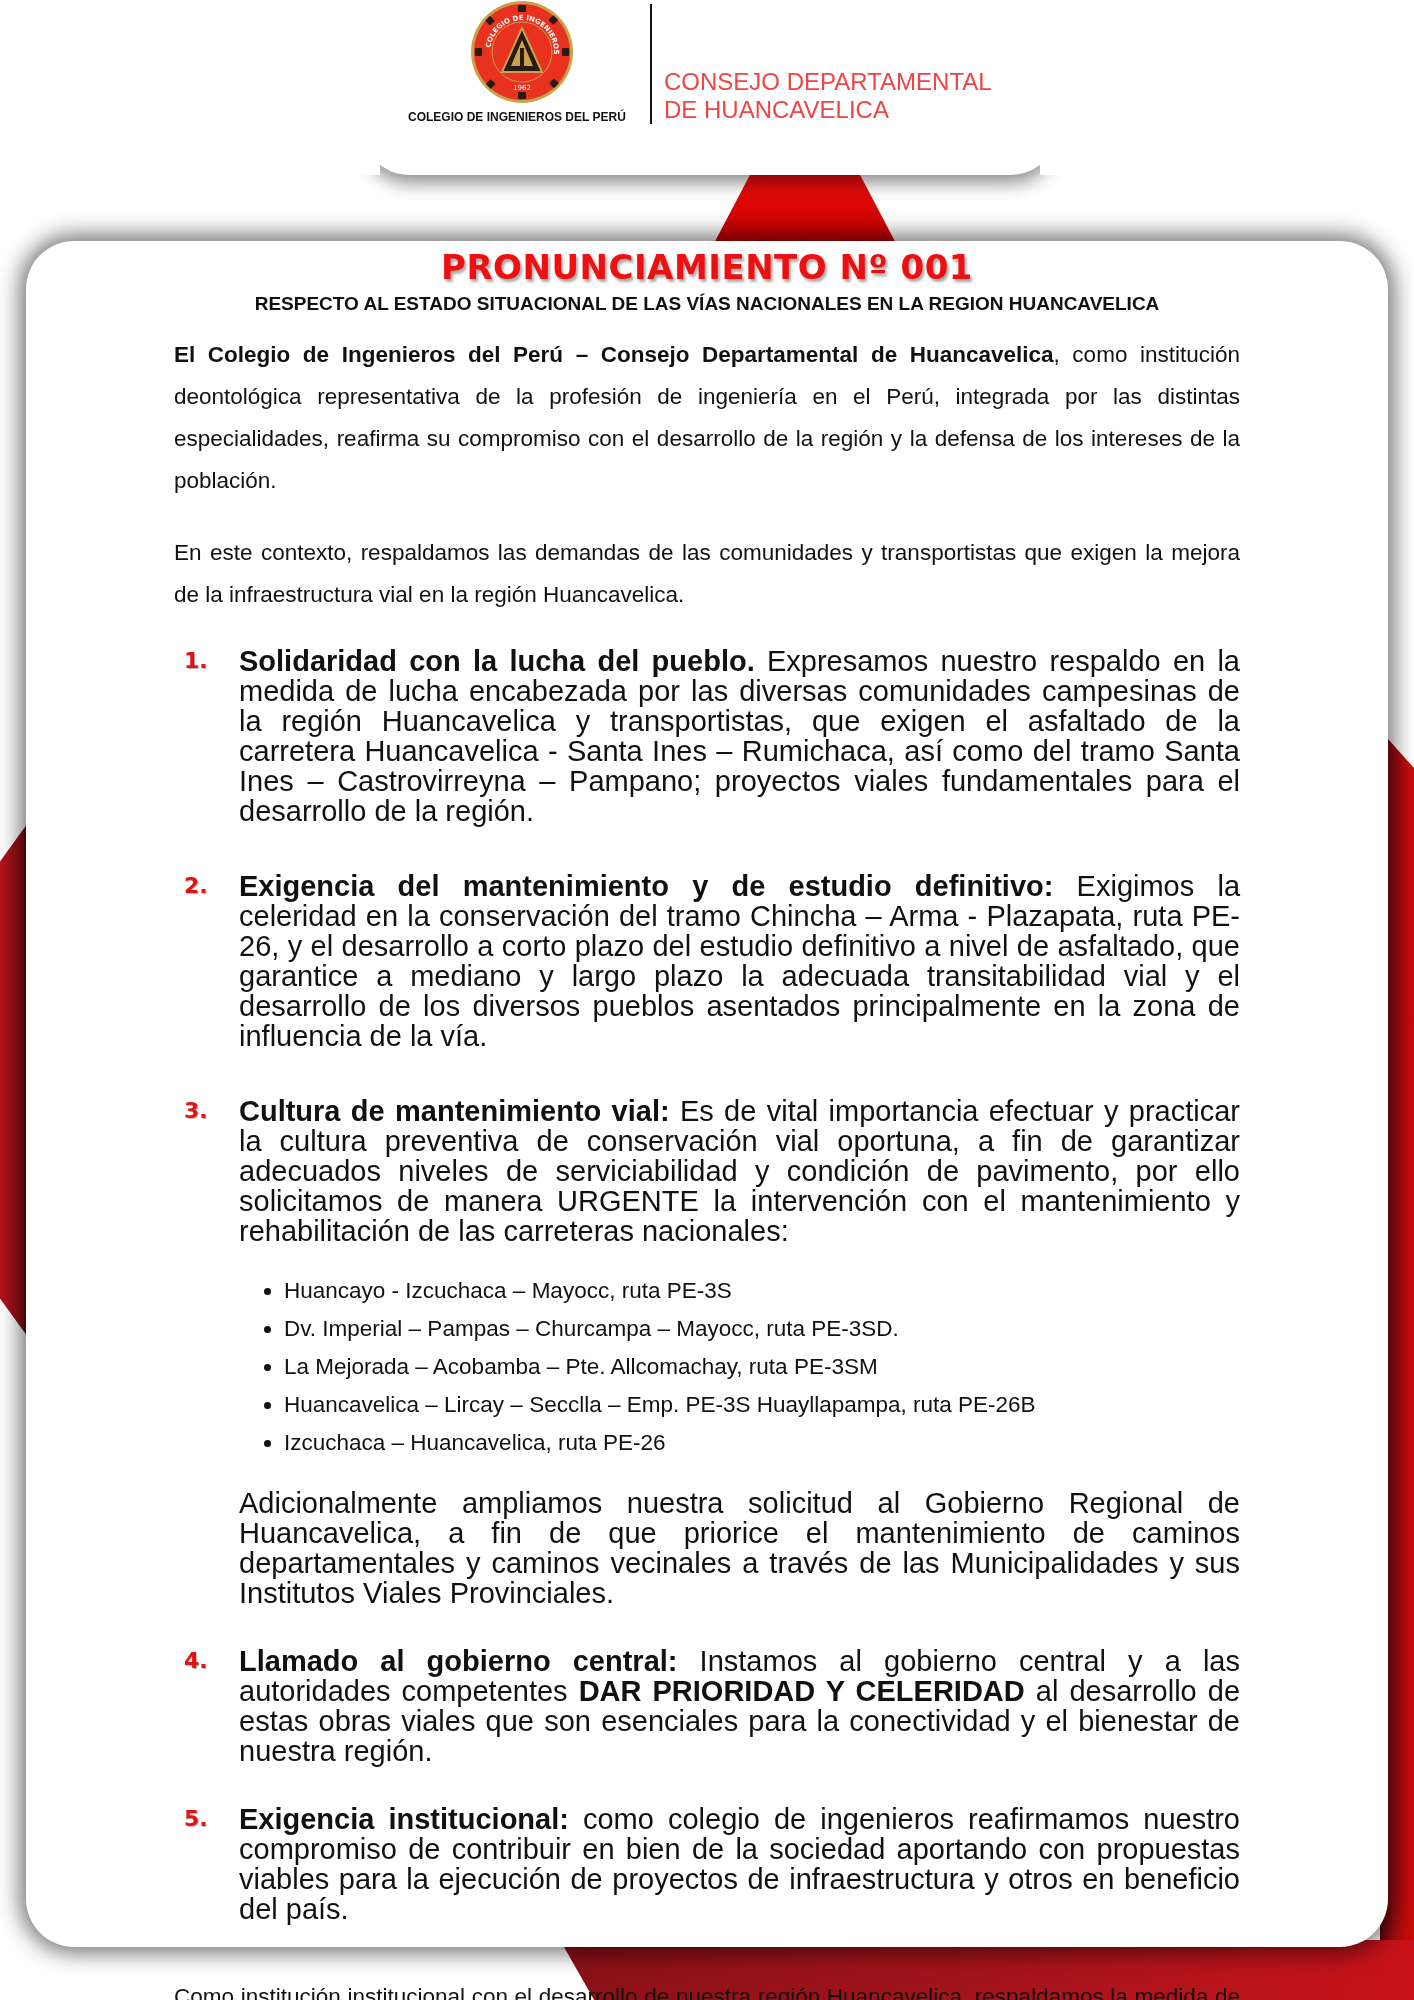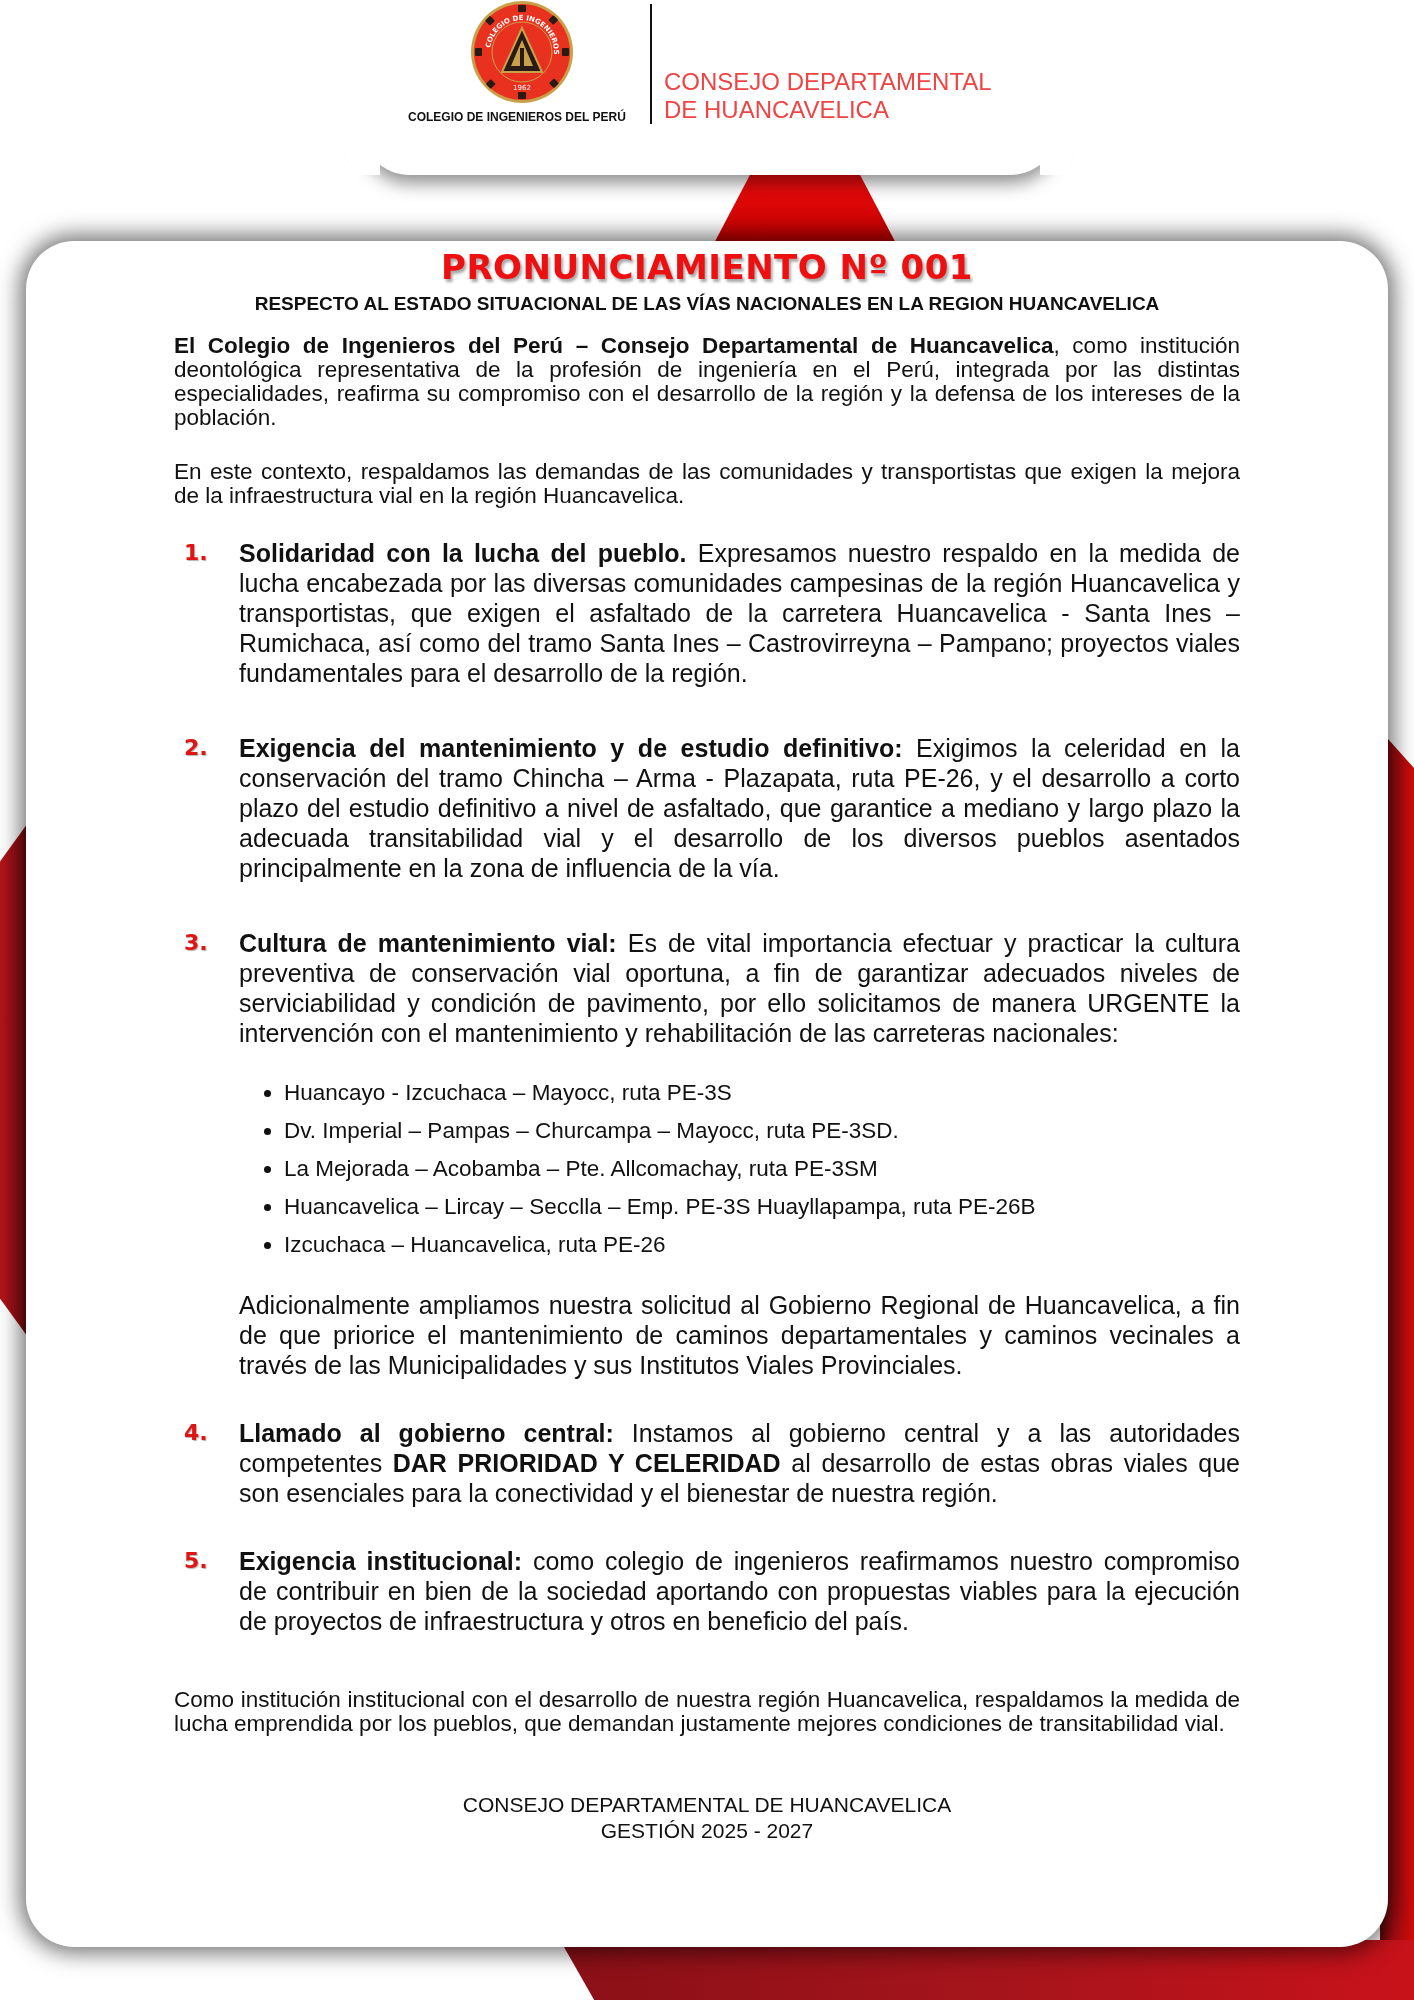--- a/index.html
+++ b/index.html
@@ -62,29 +62,29 @@
     background: #fff; border-radius: 48px;
     box-shadow: 0 0 22px 6px rgba(0,0,0,0.55);
   }
   .content { position: absolute; left: 148px; top: 4px; width: 1066px; }
   .title {
     text-align: center; font-size: 34px; font-weight: 900; color: #ee1010;
     letter-spacing: 0.5px; text-shadow: 2px 3px 3px rgba(0,0,0,0.35);
     font-family: "DejaVu Sans", sans-serif; margin: 2px 0 0 0;
   }
   .subtitle { text-align: center; font-size: 19px; font-weight: bold; margin: 6px 0 0 0; }
-  p.para { font-size: 22.5px; line-height: 24px; text-align: justify; margin: 0; }
+  p.para { font-size: 22.5px; line-height: 42px; text-align: justify; margin: 0; }
   .p1 { margin-top: 19px !important; }
   .p2 { margin-top: 30px !important; }
   .item { position: relative; padding-left: 65px; margin-top: 30px; }
   .item .num {
     position: absolute; left: 10px; top: 2px; color: #e11414; font-weight: 900; font-size: 22px;
     font-family: "DejaVu Sans", sans-serif; text-shadow: 1px 1px 1px rgba(0,0,0,0.3);
   }
-  .item p { font-size: 25px; line-height: 30px; text-align: justify; margin: 0; }
+  .item p { font-size: 29px; line-height: 30px; text-align: justify; margin: 0; }
   .item b { font-weight: bold; }
   ul.routes { margin: 30px 0 0 0; padding-left: 45px; font-size: 22.5px; line-height: 30px; }
   ul.routes li { padding-left: 0; margin-top: 8px; }
   .extra { margin-top: 30px !important; }
   .i2, .i3 { margin-top: 45px; }
   .i4 { margin-top: 38px; }
   .i5 { margin-top: 38px; }
   .closing { margin-top: 52px !important; }
   .footer { text-align: center; font-weight: normal; font-size: 21px; line-height: 26px; margin-top: 56px; }
 </style>

